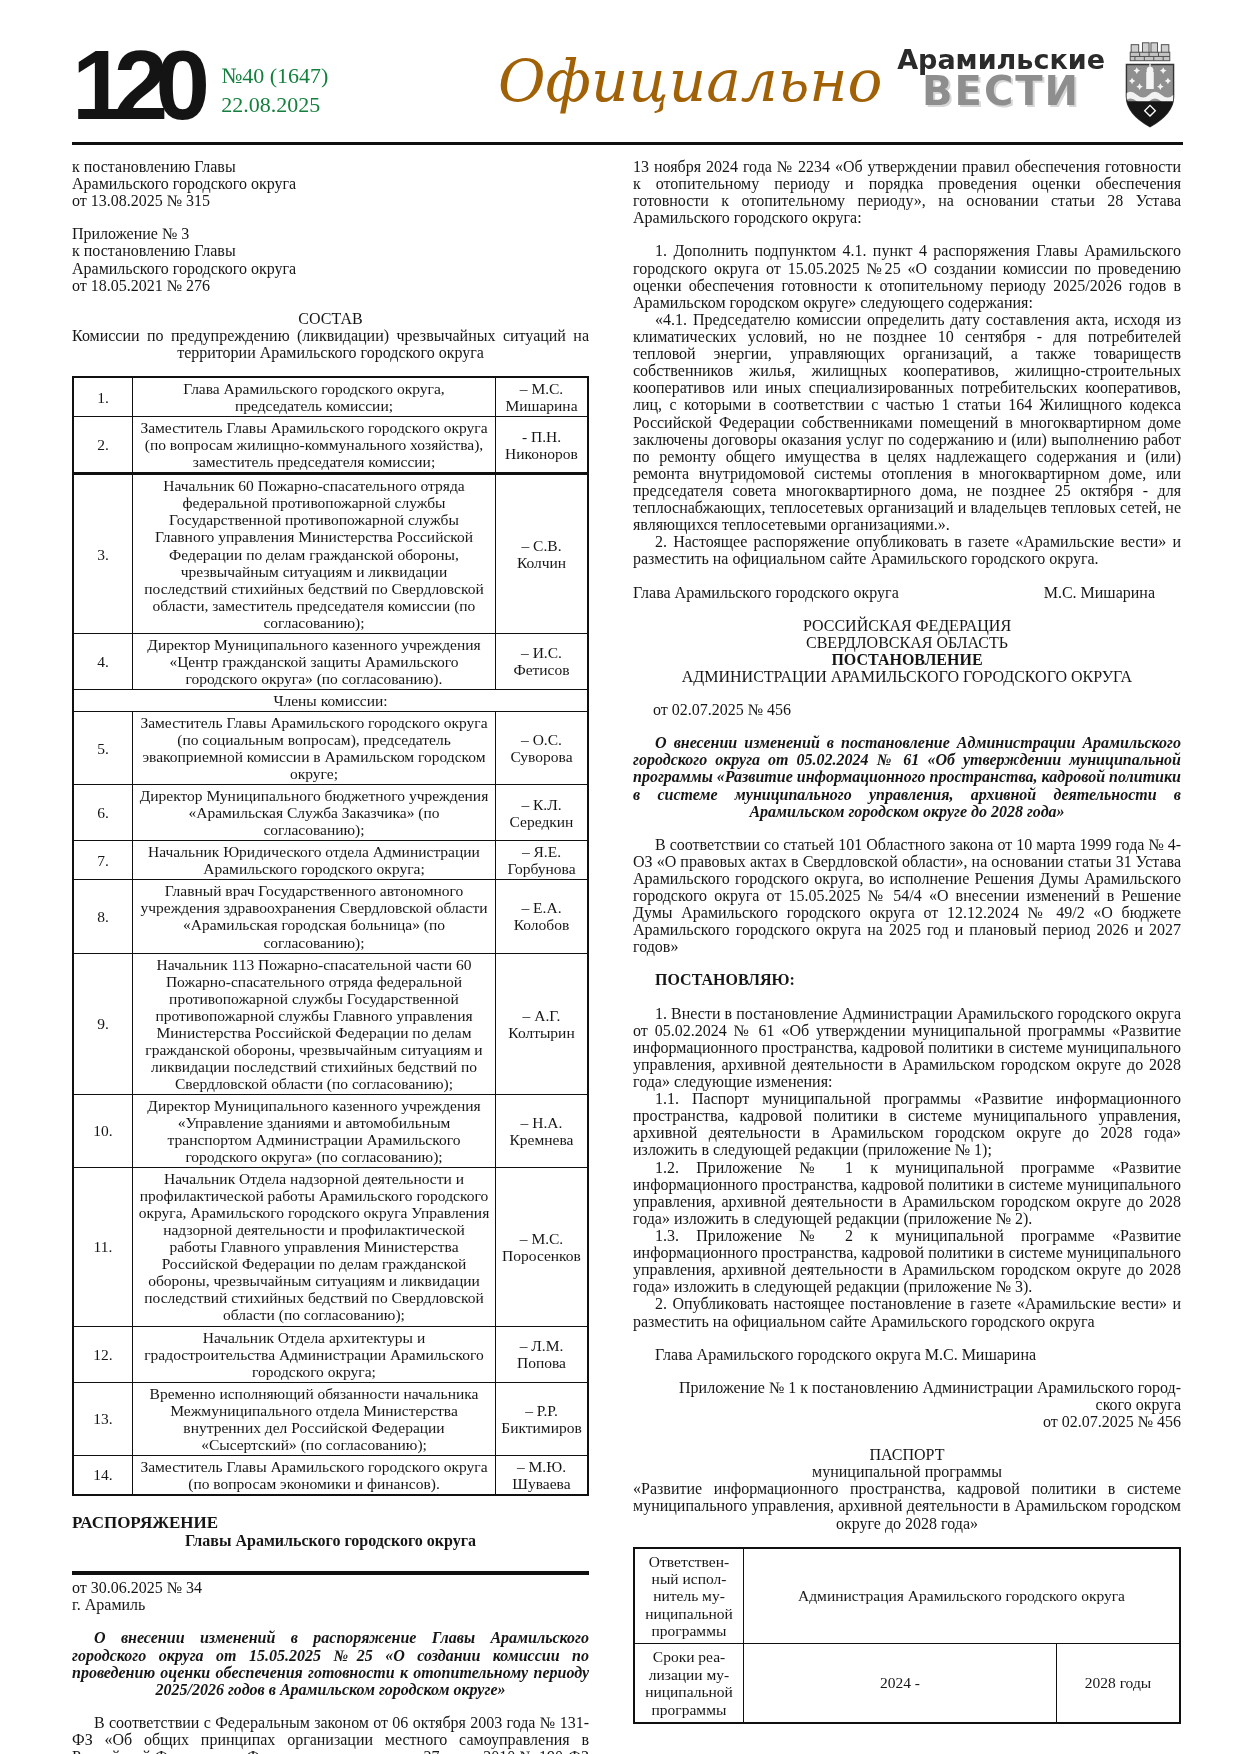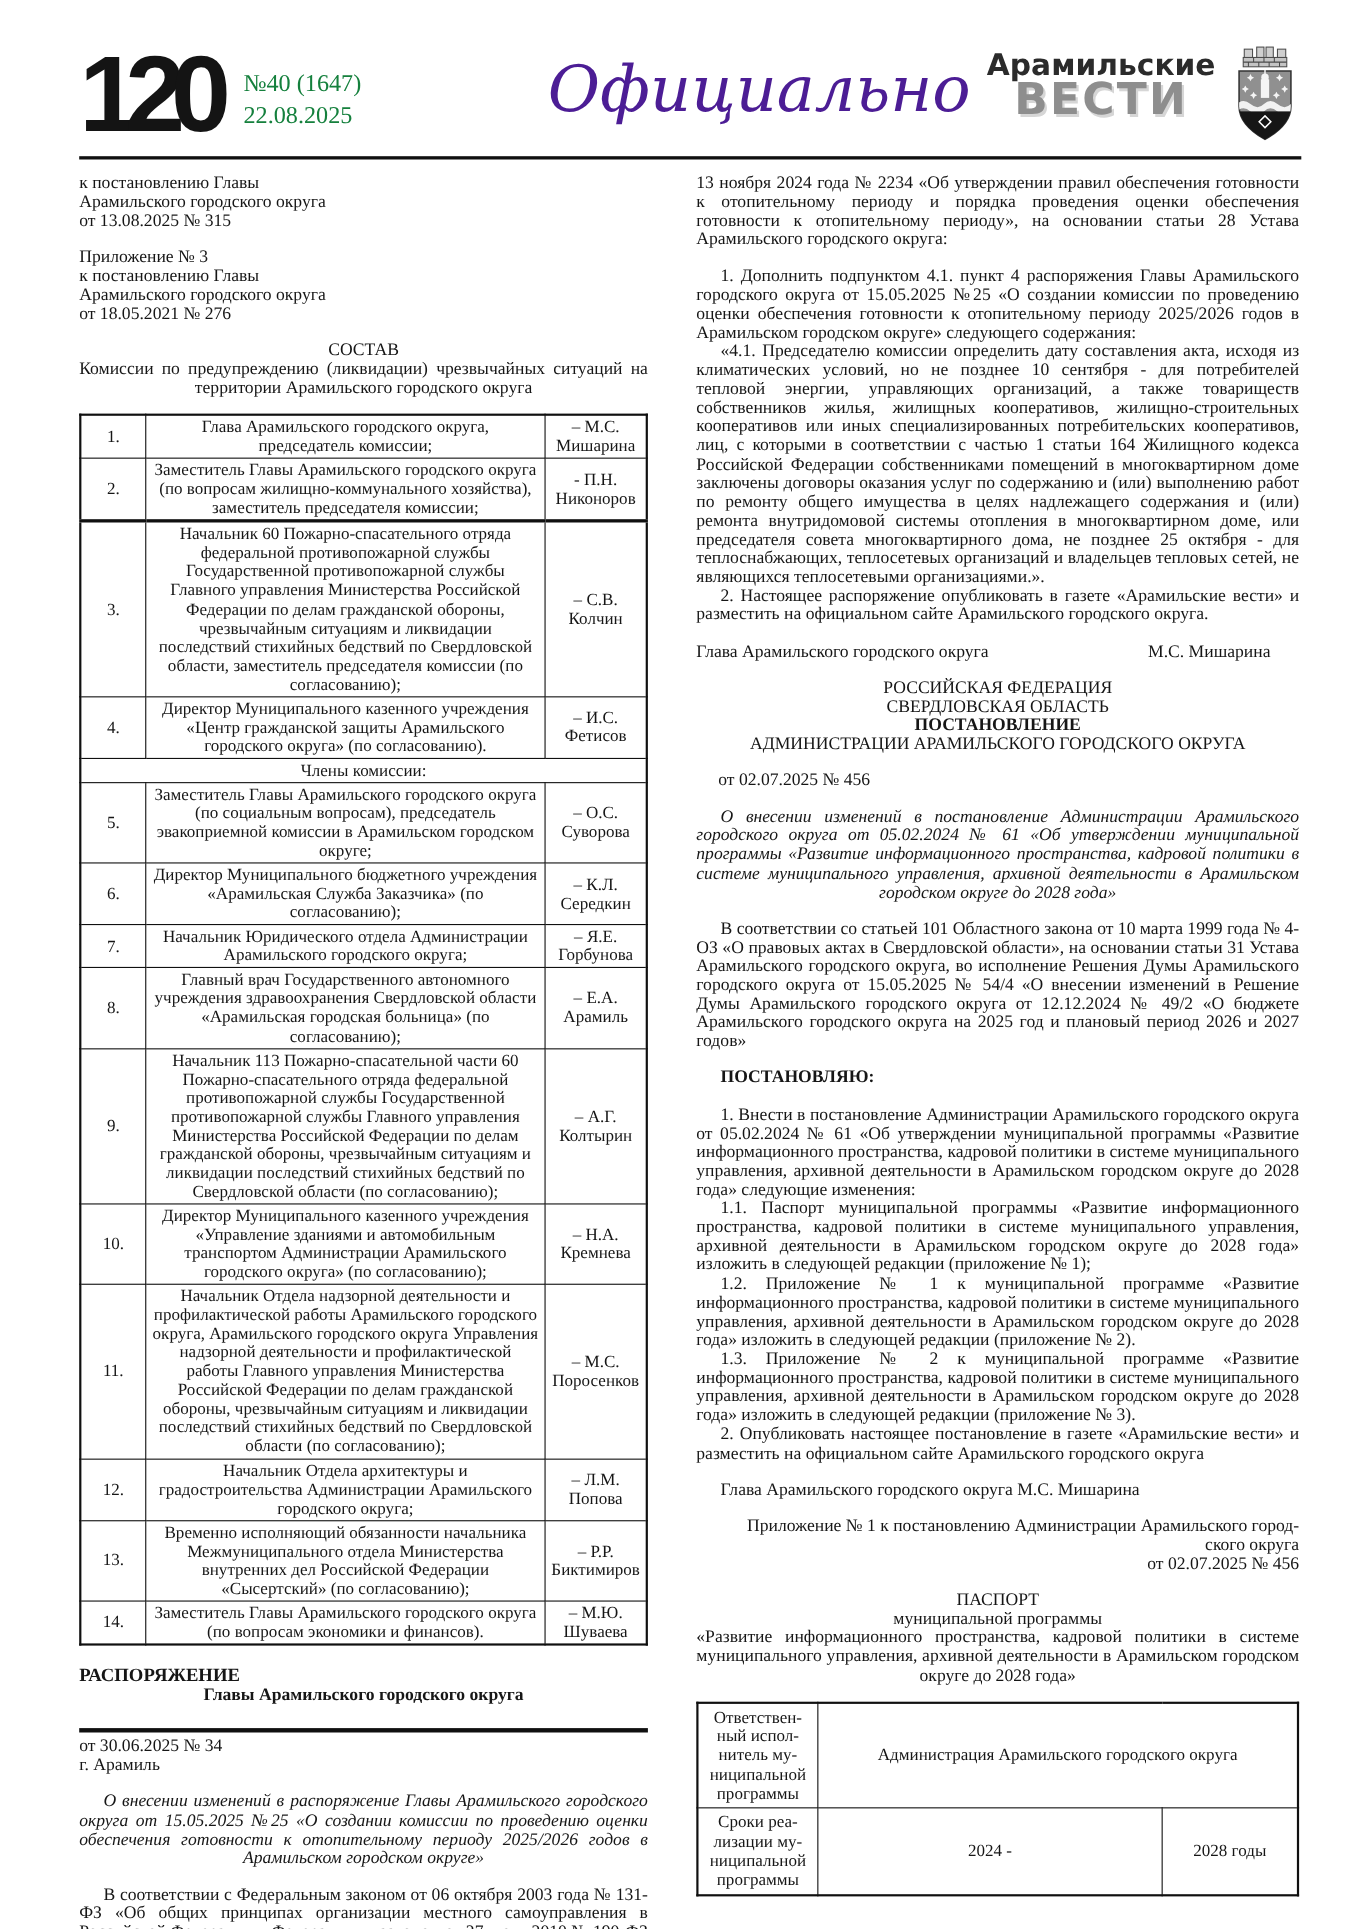--- a/index.html
+++ b/index.html
@@ -7,42 +7,42 @@
         font-family:"Liberation Serif","DejaVu Serif",serif;font-size:16px;line-height:1.07;
         margin:0 auto;overflow:hidden;}
   
   .masthead{position:absolute;top:34px;left:72px;right:58px;height:104px;}
   .masthead-left{position:absolute;left:0;top:6px;display:flex;align-items:flex-start;}
   .page-num{font-family:Liberation Sans, sans-serif;font-weight:800;
             font-size:98px;line-height:0.92;letter-spacing:-0.13em;color:#141414;}
   .issue-block{margin-left:24px;margin-top:22px;font-size:22px;line-height:1.3;color:#15803d;}
   .section-title{position:absolute;left:426px;top:18px;width:340px;text-align:center;
                  font-family:"DejaVu Serif","Liberation Serif",serif;font-style:italic;
-                 font-size:58px;line-height:1.0;color:#4c1d95;}
+                 font-size:58px;line-height:1.0;color:#a16207;}
   .brand{position:absolute;right:0;top:12px;display:flex;align-items:flex-start;gap:12px;}
   .brand-text{text-align:center;}
   .brand-top{font-family:"DejaVu Sans","Liberation Sans",sans-serif;font-weight:bold;
              font-size:27px;line-height:1;color:#2b2b2b;}
   .brand-bottom{font-family:"DejaVu Sans","Liberation Sans",sans-serif;font-weight:bold;
                 font-size:40px;line-height:0.92;color:#8e8e8e;letter-spacing:2px;
                 text-shadow:2px 2px 0 #d6d6d6;}
   .emblem{display:block;margin-top:-6px;}
   .rule{position:absolute;top:142px;left:72px;right:58px;height:3px;background:#101010;}
   
   .cols{position:absolute;top:158px;left:72px;right:60px;display:flex;gap:44px;}
   .col-left{width:517px;flex:none;}
   .col-right{flex:1;min-width:0;}
   p{margin:0;}
   .prelines{white-space:pre-line;}
   .just{text-align:justify;}
   .just-center{text-align:justify;text-align-last:center;}
   .center{text-align:center;}
   .right{text-align:right;}
   .bold{font-weight:bold;}
-  .bi{font-weight:normal;font-style:italic;}
+  .bi{font-weight:bold;font-style:italic;}
   .indent{text-indent:22px;}
   .mt{margin-top:16px;}
   
   table{border-collapse:collapse;}
   .commission-table{width:517px;margin-top:15px;border:2px solid #101010;font-size:15.5px;line-height:1.1;}
   .commission-table td{border:1px solid #101010;padding:2px 5px;text-align:center;vertical-align:middle;}
   .commission-table td.cell-num{width:48px;}
   .commission-table td.cell-position{width:352px;}
   .commission-table tr.thick-top td{border-top:3px solid #101010;}
   .section-cell{padding:3px 4px;}
@@ -168,21 +168,21 @@
               <td class="cell-name">– К.Л. Середкин</td>
             </tr>
             <tr>
               <td class="cell-num">7.</td>
               <td class="cell-position">Начальник Юридического отдела Администрации Арамильского городского округа;</td>
               <td class="cell-name">– Я.Е. Горбунова</td>
             </tr>
             <tr>
               <td class="cell-num">8.</td>
               <td class="cell-position">Главный врач Государственного автономного учреждения здравоохранения Свердловской области «Арамильская городская больница» (по согласованию);</td>
-              <td class="cell-name">– Е.А. Арамиль</td>
+              <td class="cell-name">– Е.А. Колобов</td>
             </tr>
             <tr>
               <td class="cell-num">9.</td>
               <td class="cell-position">Начальник 113 Пожарно-спасательной части 60 Пожарно-спасательного отряда федеральной противопожарной службы Государственной противопожарной службы Главного управления Министерства Российской Федерации по делам гражданской обороны, чрезвычайным ситуациям и ликвидации последствий стихийных бедствий по Свердловской области (по согласованию);</td>
               <td class="cell-name">– А.Г. Колтырин</td>
             </tr>
             <tr>
               <td class="cell-num">10.</td>
               <td class="cell-position">Директор Муниципального казенного учреждения «Управление зданиями и автомобильным транспортом Администрации Арамильского городского округа» (по согласованию);</td>
               <td class="cell-name">– Н.А. Кремнева</td>

